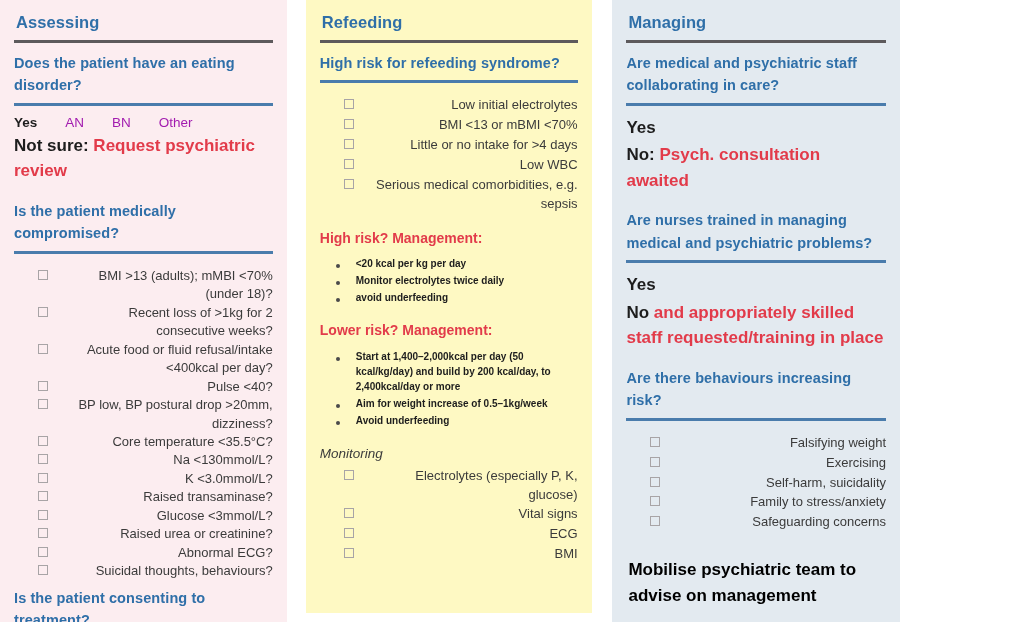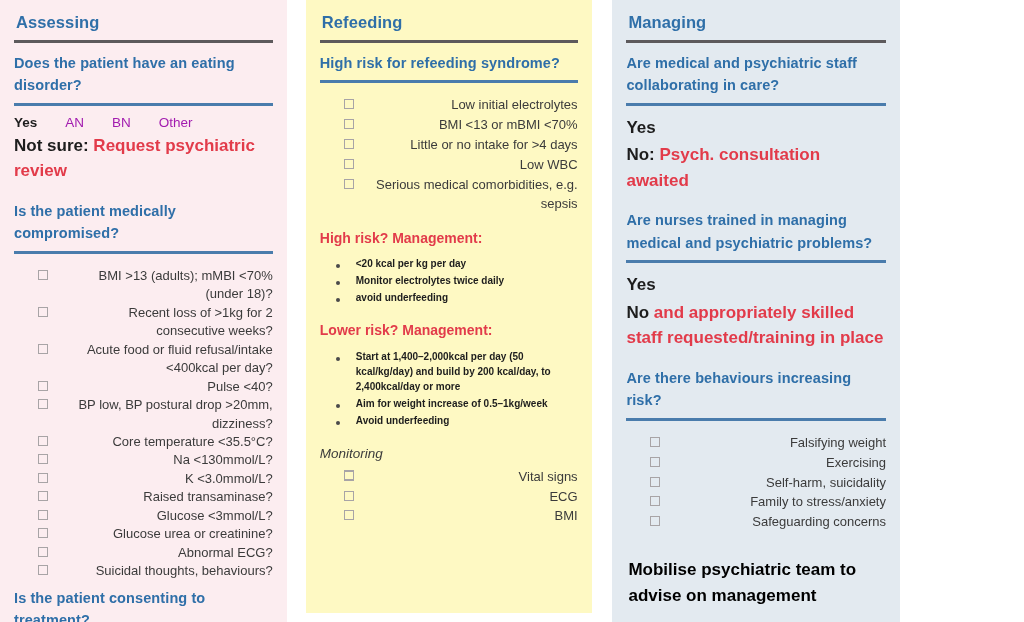--- a/index.html
+++ b/index.html
@@ -198,21 +198,21 @@
       <li><span class="box"></span><span>BMI &gt;13 (adults); mMBI &lt;70% (under 18)?</span></li>
       <li><span class="box"></span><span>Recent loss of &gt;1kg for 2 consecutive weeks?</span></li>
       <li><span class="box"></span><span>Acute food or fluid refusal/intake &lt;400kcal per day?</span></li>
       <li><span class="box"></span><span>Pulse &lt;40?</span></li>
       <li><span class="box"></span><span>BP low, BP postural drop &gt;20mm, dizziness?</span></li>
       <li><span class="box"></span><span>Core temperature &lt;35.5°C?</span></li>
       <li><span class="box"></span><span>Na &lt;130mmol/L?</span></li>
       <li><span class="box"></span><span>K &lt;3.0mmol/L?</span></li>
       <li><span class="box"></span><span>Raised transaminase?</span></li>
       <li><span class="box"></span><span>Glucose &lt;3mmol/L?</span></li>
-      <li><span class="box"></span><span>Glucose urea or creatinine?</span></li>
+      <li><span class="box"></span><span>Raised urea or creatinine?</span></li>
       <li><span class="box"></span><span>Abnormal ECG?</span></li>
       <li><span class="box"></span><span>Suicidal thoughts, behaviours?</span></li>
     </ul>
 
     <div class="question">Is the patient consenting to treatment?</div>
     <div class="rule-blue"></div>
 
     <div class="answer-line">
       <span class="lab">Yes</span>
     </div>
@@ -251,21 +251,21 @@
 
     <ul class="bullet-list">
       <li><span class="dot"></span><span>Start at 1,400–2,000kcal per day (50 kcal/kg/day) and build by 200 kcal/day, to 2,400kcal/day or more</span></li>
       <li><span class="dot"></span><span>Aim for weight increase of 0.5–1kg/week</span></li>
       <li><span class="dot"></span><span>Avoid underfeeding</span></li>
     </ul>
 
     <div class="italic-label">Monitoring</div>
 
     <ul class="check-list">
-      <li><span class="box"></span></li>
+      <li><span class="box"></span><span>Electrolytes (especially P, K, glucose)</span></li>
       <li><span class="box"></span><span>Vital signs</span></li>
       <li><span class="box"></span><span>ECG</span></li>
       <li><span class="box"></span><span>BMI</span></li>
     </ul>
   </section>
 
   <div class="gap gap--two"></div>
 
   <section class="panel panel--managing">
     <div class="panel-title">Managing</div>

